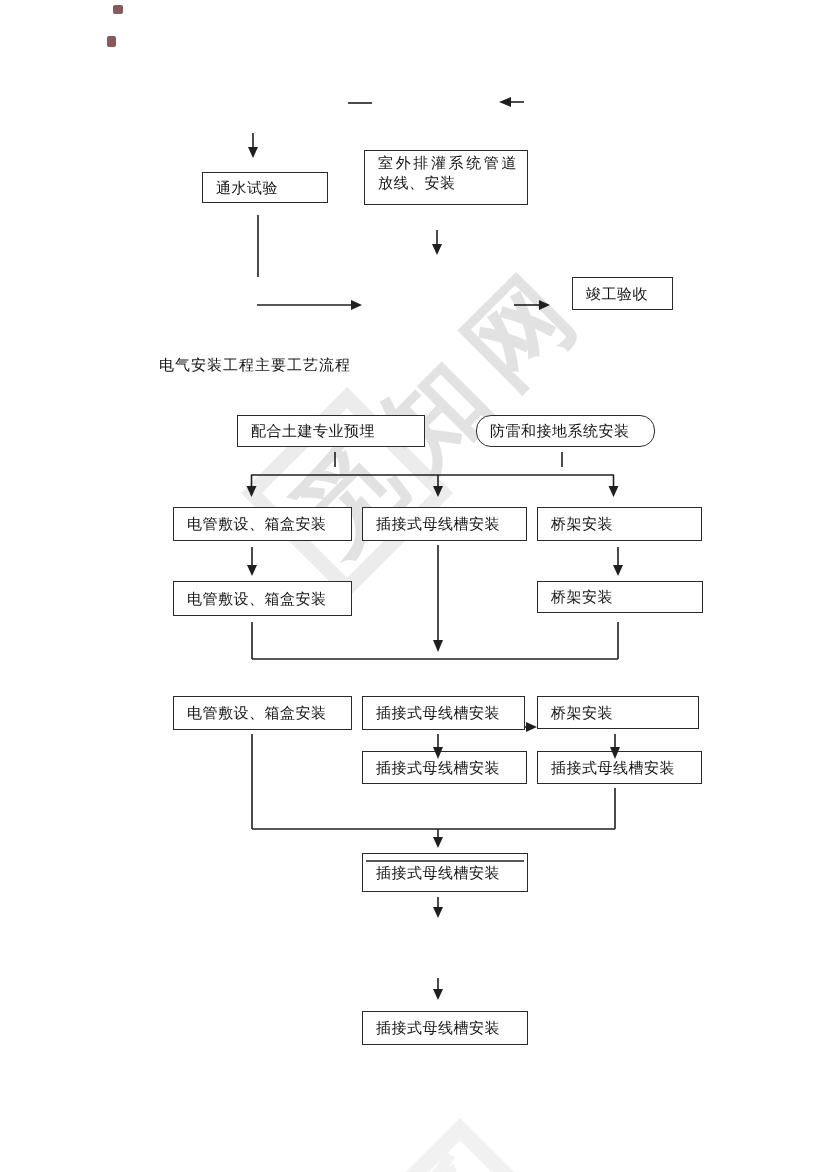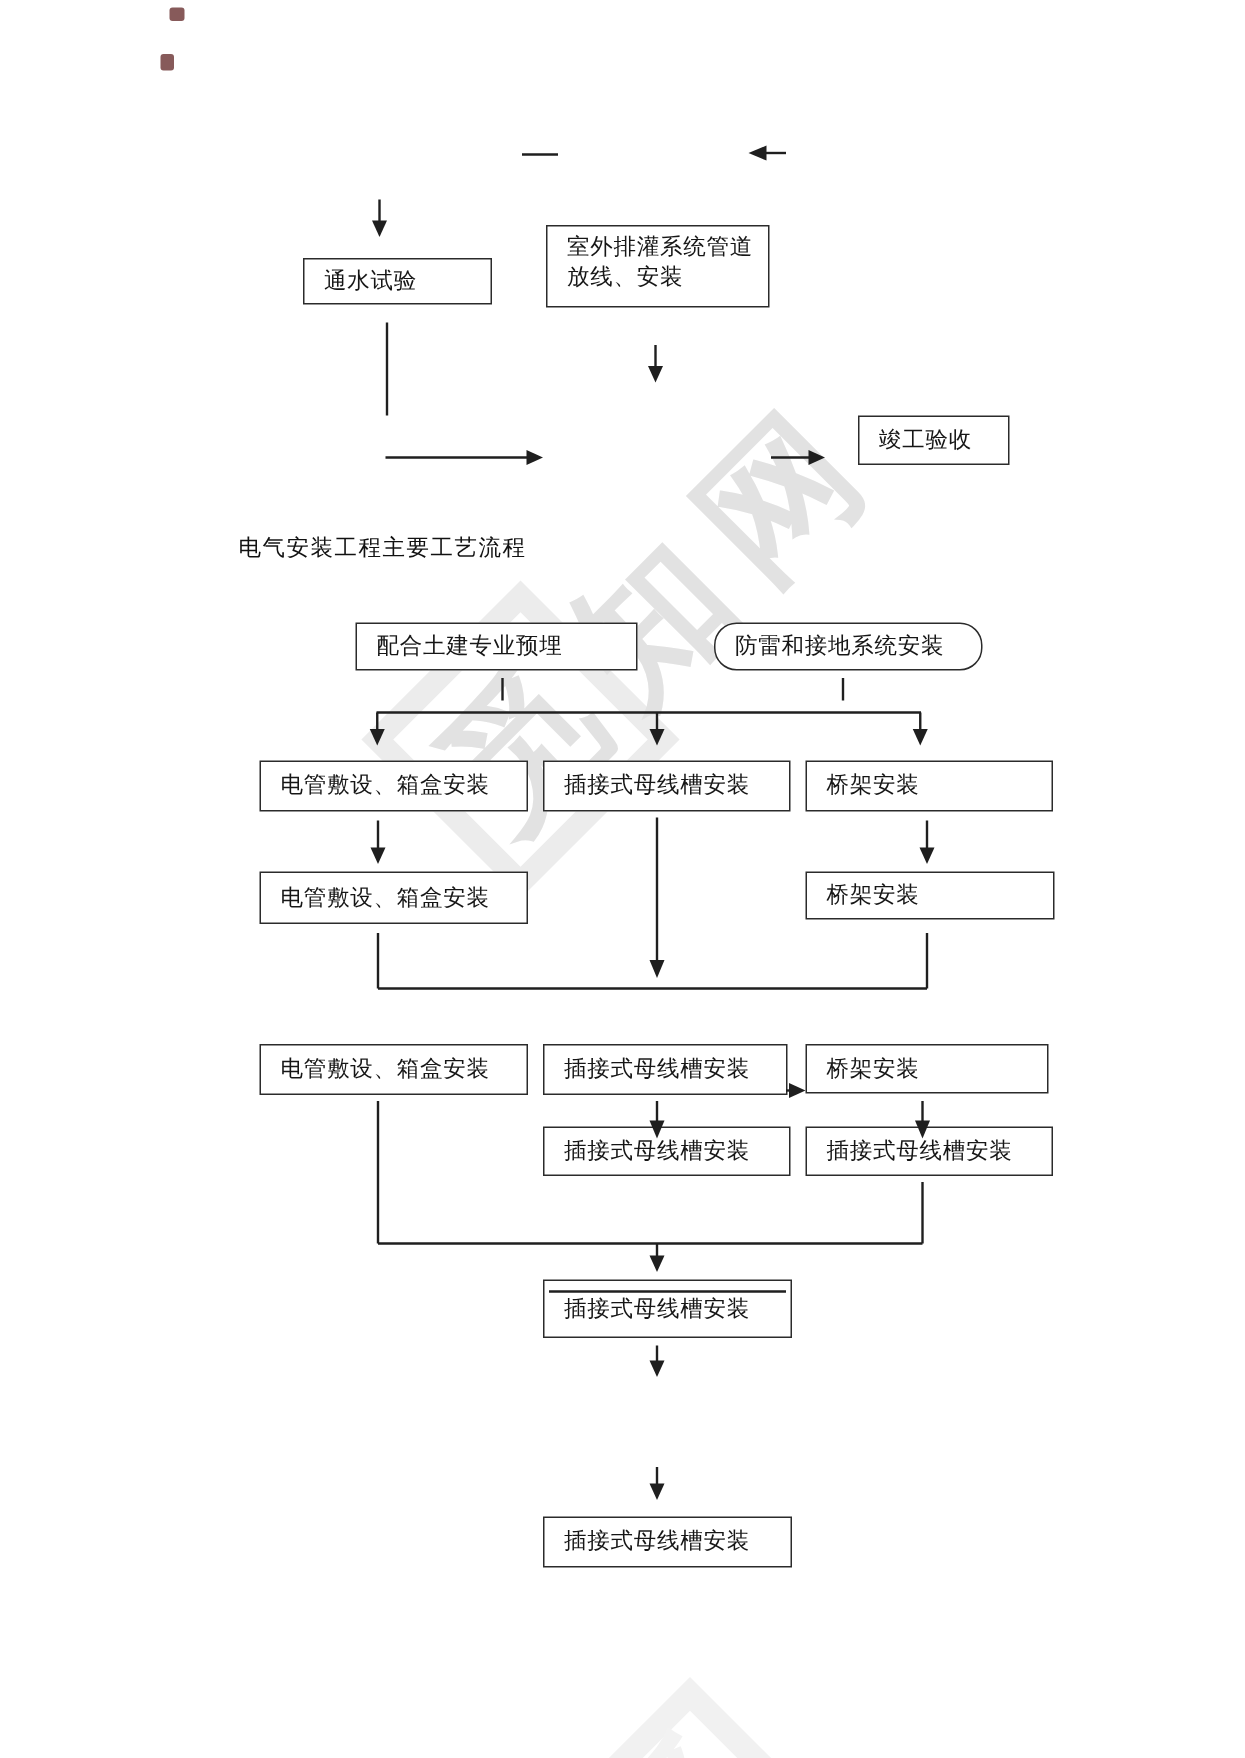--- a/index.html
+++ b/index.html
@@ -75,21 +75,21 @@
   <div class="wm-diamond" style="left:385px;top:1149px;width:150px;height:150px;border:16px solid #f1f1f1;"></div>
   <div class="wm-char" style="left:408px;top:1146px;color:#f2f2f2;">觅</div>
 
   <div class="speck" style="left:113px;top:5px;width:10px;height:9px;"></div>
   <div class="speck" style="left:107px;top:36px;width:9px;height:11px;"></div>
 
   <div class="node" style="left:202px;top:172px;width:126px;height:31px;text-align:right;">
       <span>通水试验</span>
     </div>
 
-  <div class="node twoline" style="left:364px;top:150px;width:149px;height:55px;">
+  <div class="node twoline" style="left:364px;top:150px;width:164px;height:55px;font-family:Liberation Mono, monospace;">
       <span>室外排灌系统管道放线、安装</span>
     </div>
 
 
   <div class="node" style="left:572px;top:277px;width:101px;height:33px;align-items:center;">
       <span>竣工验收</span>
     </div>
 
   <div class="heading" style="left:159px;top:356px;">电气安装工程主要工艺流程</div>
 

